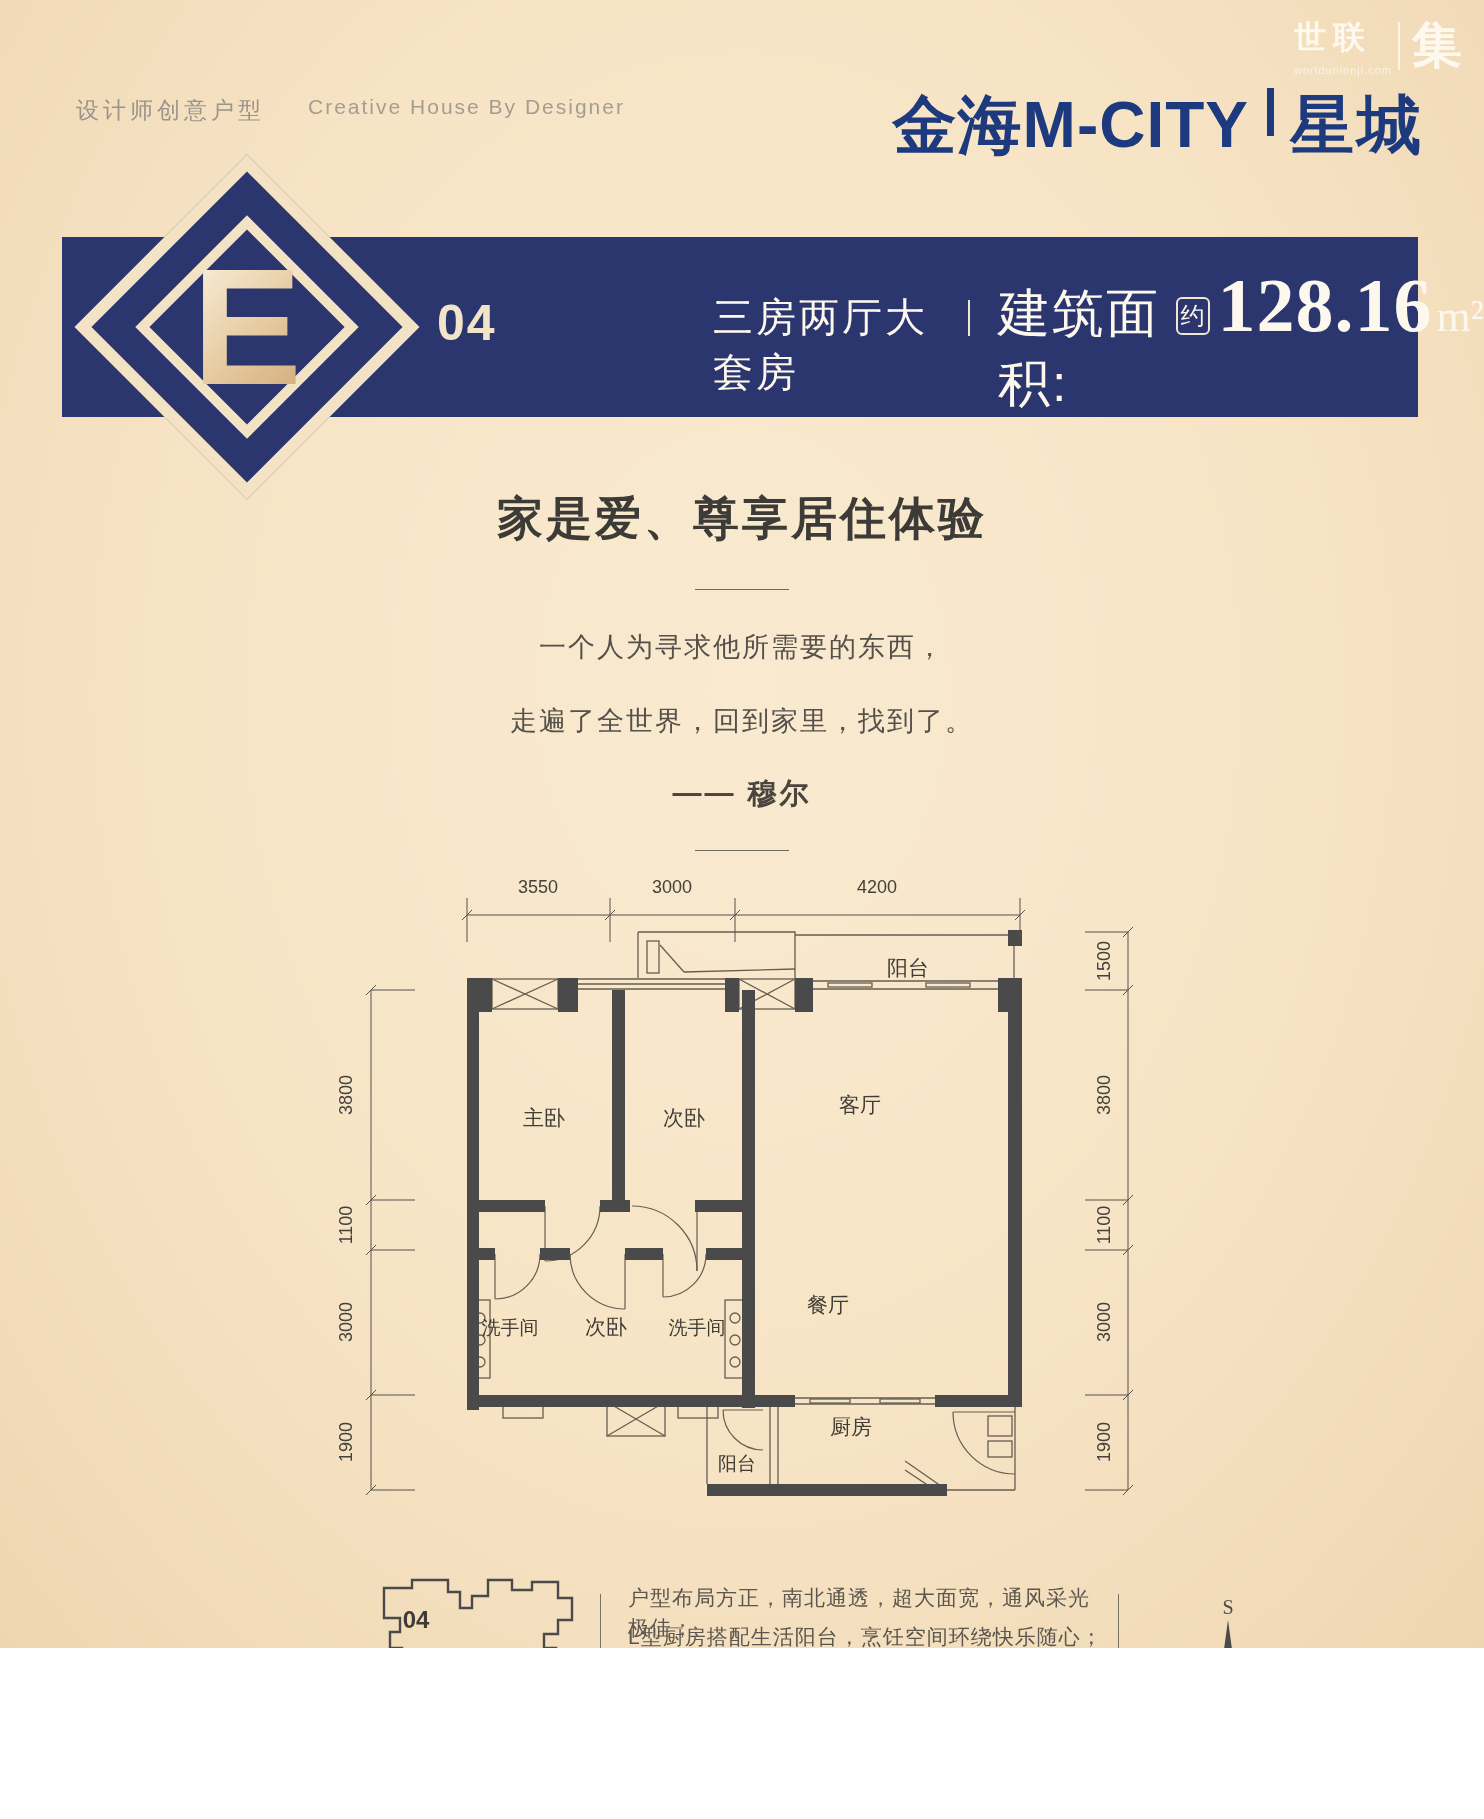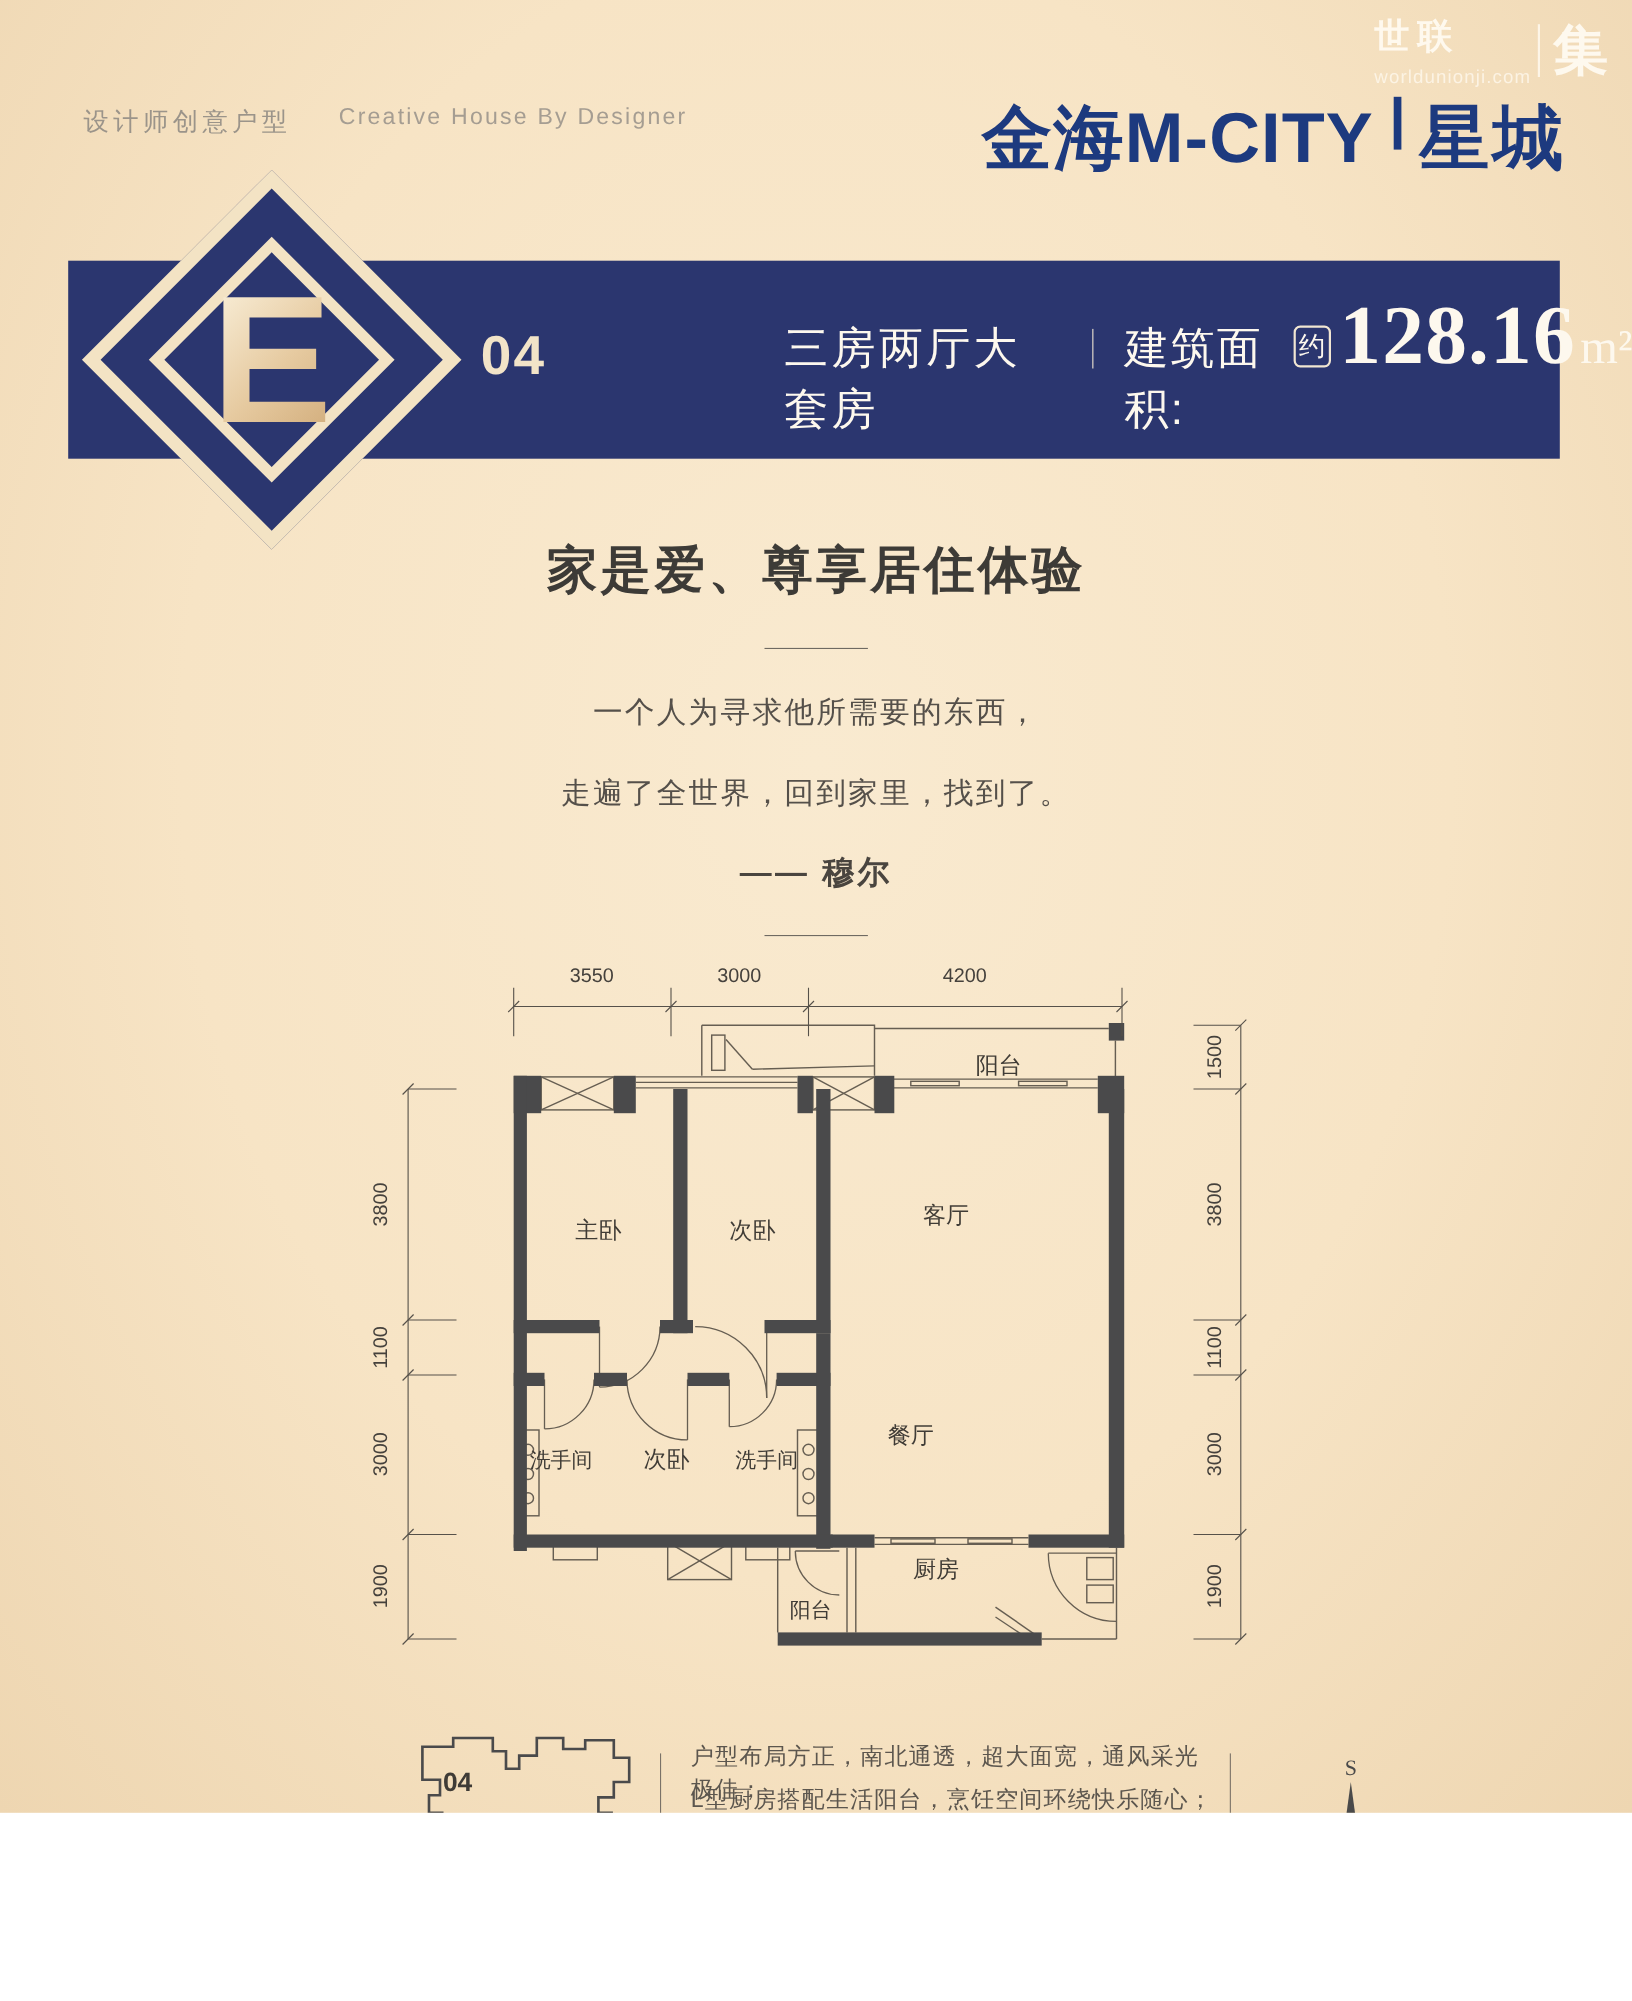--- a/index.html
+++ b/index.html
@@ -3,21 +3,21 @@
 <meta charset="utf-8">
 <style>
   html,body{margin:0;padding:0;}
   .page{position:relative;width:1484px;height:1648px;overflow:hidden;
     background:radial-gradient(ellipse at 50% 42%, #f9ead0 0%, #f7e4c5 55%, #eed6b1 100%);
     font-family:"Liberation Sans","DejaVu Sans",sans-serif;}
   .abs{position:absolute;}
   
   .brand{right:22px;top:12px;display:flex;align-items:center;color:rgba(255,251,242,.92);}
   .brand .cn{font-size:32px;letter-spacing:7px;font-weight:bold;}
-  .brand .dom{font-size:17px;letter-spacing:1px;color:rgba(255,251,242,.72);margin-top:4px;}
+  .brand .dom{font-size:11px;letter-spacing:1px;color:rgba(255,251,242,.72);margin-top:4px;}
   .brand .vline{width:2px;height:48px;background:rgba(255,251,242,.8);margin:0 12px 0 6px;}
   .brand .ji{font-size:50px;font-weight:bold;}
   
   .tagline{left:76px;top:95px;display:flex;gap:43px;color:#9b948a;}
   .tagline .cn{font-size:23px;letter-spacing:4px;}
   .tagline .en{font-size:21px;letter-spacing:2px;color:#a59d92;text-align:right;}
   
   .title{top:82px;right:60px;display:flex;color:#1d3a7f;font-weight:bold;}
   .title .main{font-size:64px;letter-spacing:1px;}
   .title .tsep{width:7px;height:48px;background:#1d3a7f;margin:6px 16px 0 18px;}
@@ -29,21 +29,21 @@
   .diamond-inner{left:168px;top:248px;width:158px;height:158px;box-sizing:border-box;
     border:10px solid #f3e3c4;transform:rotate(45deg);}
   .e-letter{left:177px;top:248px;width:140px;height:158px;text-align:center;
     font-size:165px;line-height:158px;font-weight:bold;
     background:linear-gradient(135deg,#f9efd9 10%,#e6caa0 55%,#cfa977 95%);
     -webkit-background-clip:text;background-clip:text;color:transparent;-webkit-text-fill-color:transparent;}
   .unit-number{left:437px;top:294px;font-size:50px;font-weight:bold;color:#f2e4c8;letter-spacing:2px;}
   .banner-row{left:713px;top:262px;display:flex;align-items:baseline;color:#fdf8ee;}
   .banner-row .type{font-size:40px;letter-spacing:3px;}
   .banner-row .bsep{display:inline-block;width:2px;height:36px;background:#f1e6d2;margin:0 28px;transform:translateY(5px);}
-  .banner-row .arealab{font-size:40px;letter-spacing:2px;}
+  .banner-row .arealab{font-size:52px;letter-spacing:2px;}
   .banner-row .approx{font-size:24px;border:2px solid #f1e6d2;border-radius:6px;padding:1px 3px;
     position:relative;top:-7px;margin:0 8px 0 2px;}
   .banner-row .areaval{font-family:"Liberation Serif","DejaVu Serif",serif;font-size:76px;font-weight:bold;letter-spacing:1px;}
   .banner-row .areaunit{font-family:"Liberation Serif","DejaVu Serif",serif;font-size:44px;margin-left:4px;}
   
   .intro{left:0;top:488px;width:1484px;text-align:center;}
   .intro .heading{font-size:46px;font-weight:bold;color:#3d3b37;letter-spacing:3px;}
   .hr-mini{width:94px;height:1px;background:#6f6a62;margin:0 auto;}
   .hr1{margin-top:39px;}
   .quote{font-size:27px;color:#55504a;letter-spacing:2px;}

